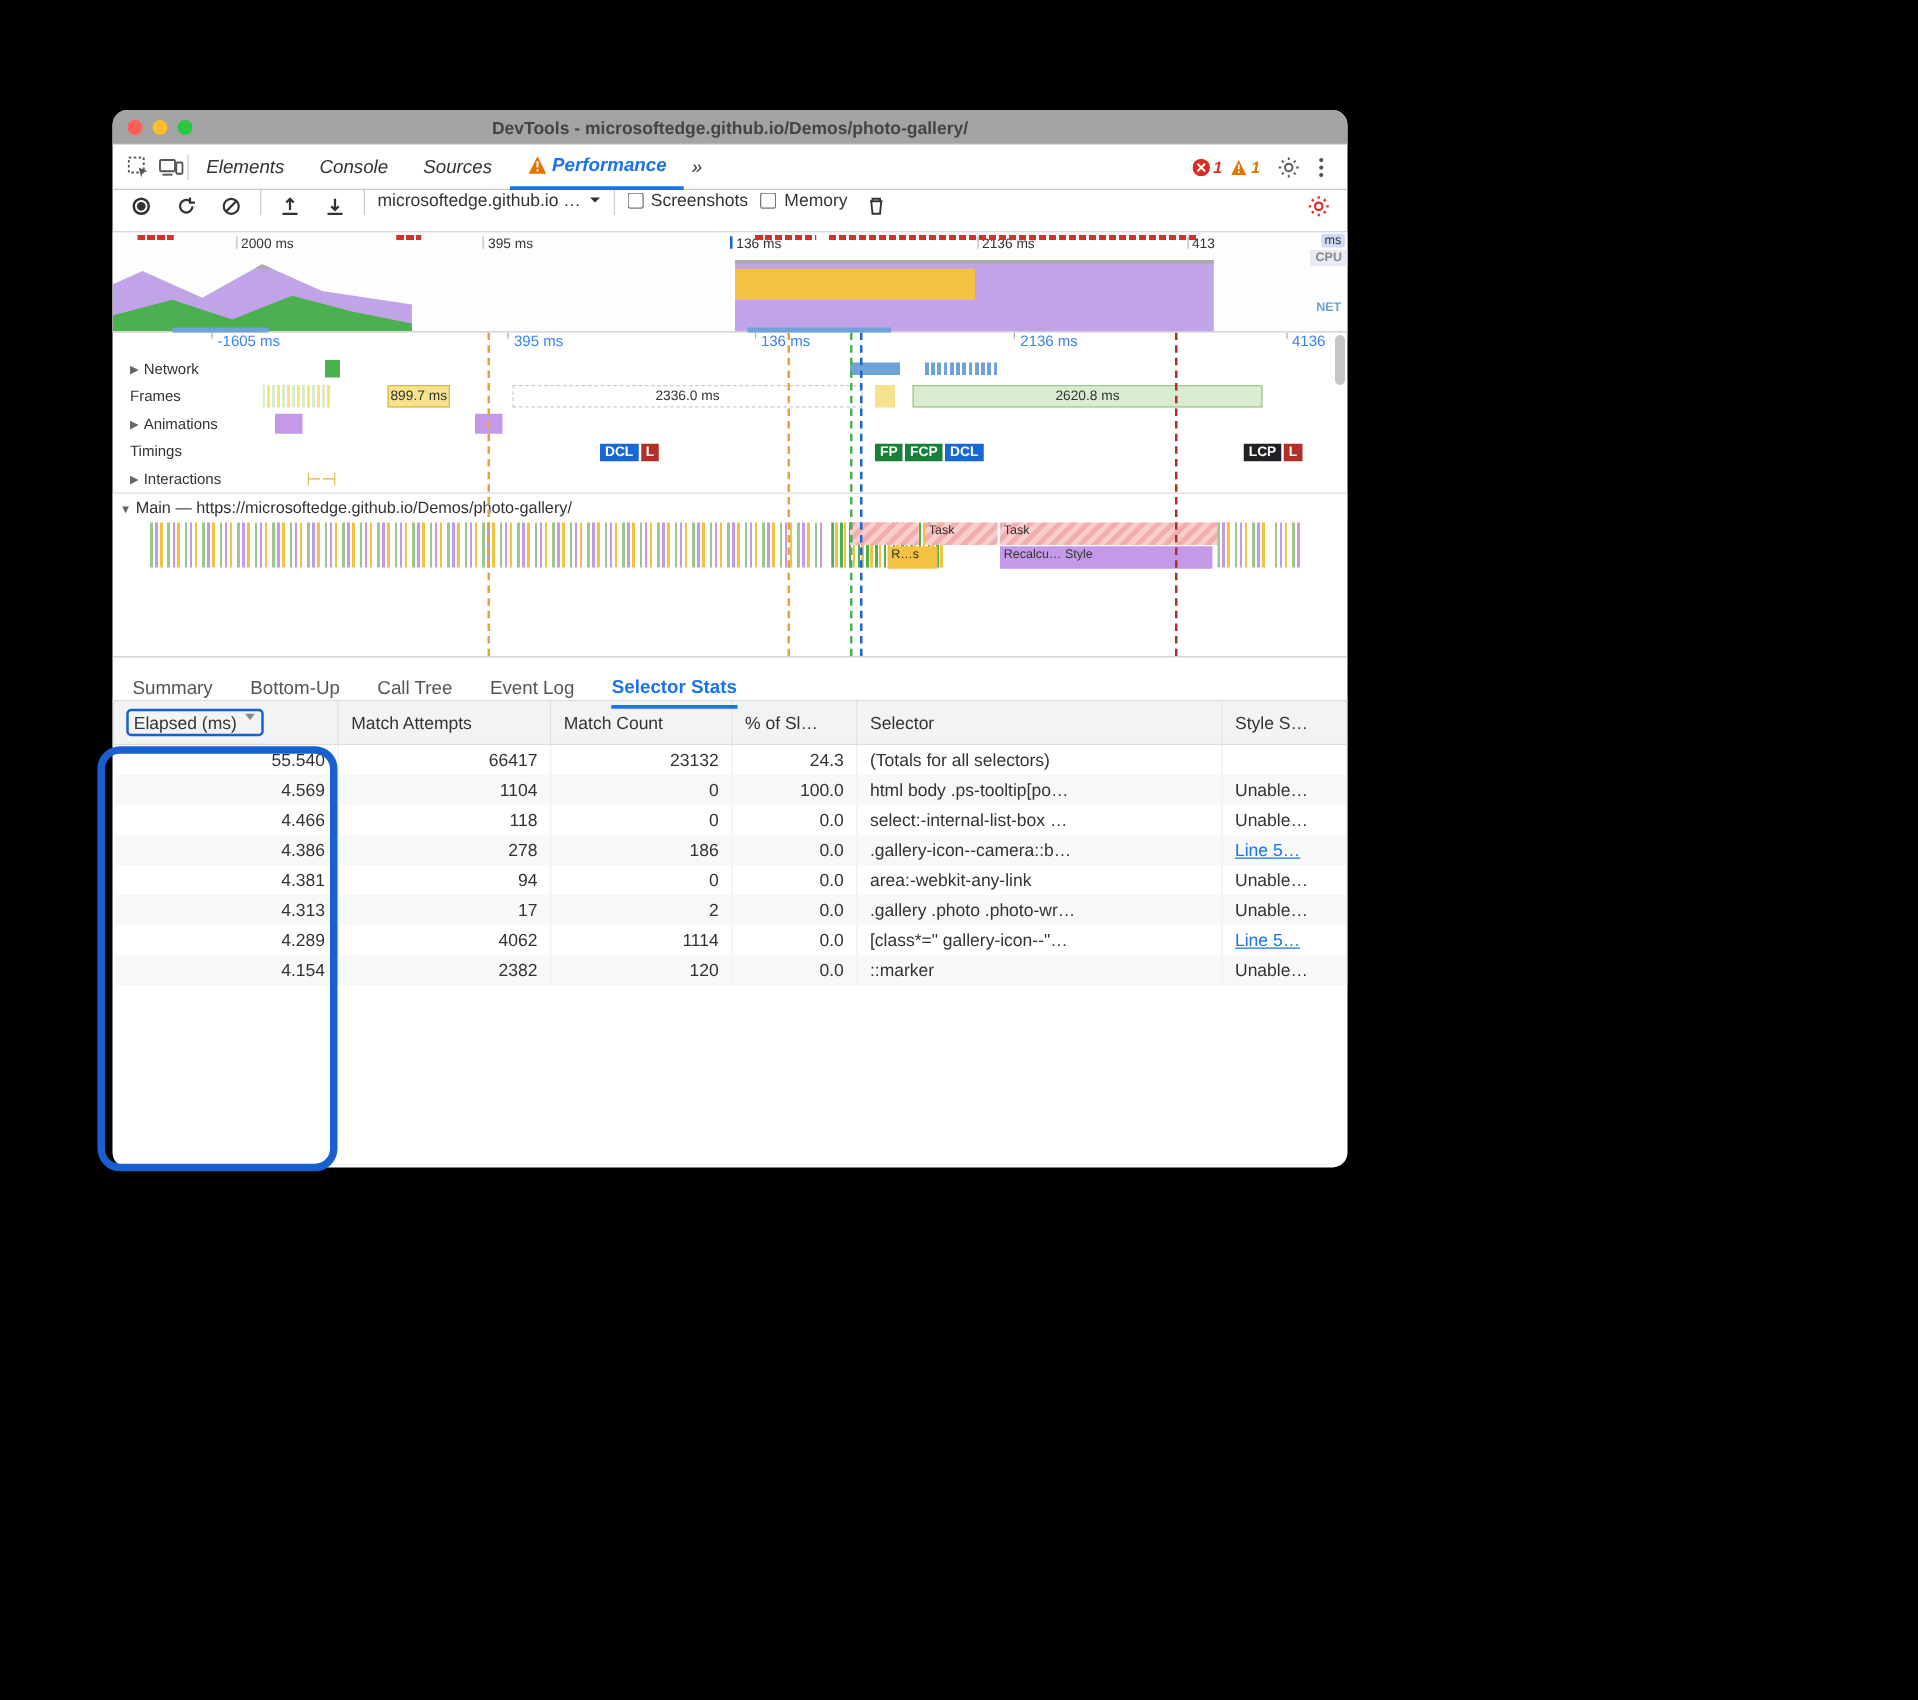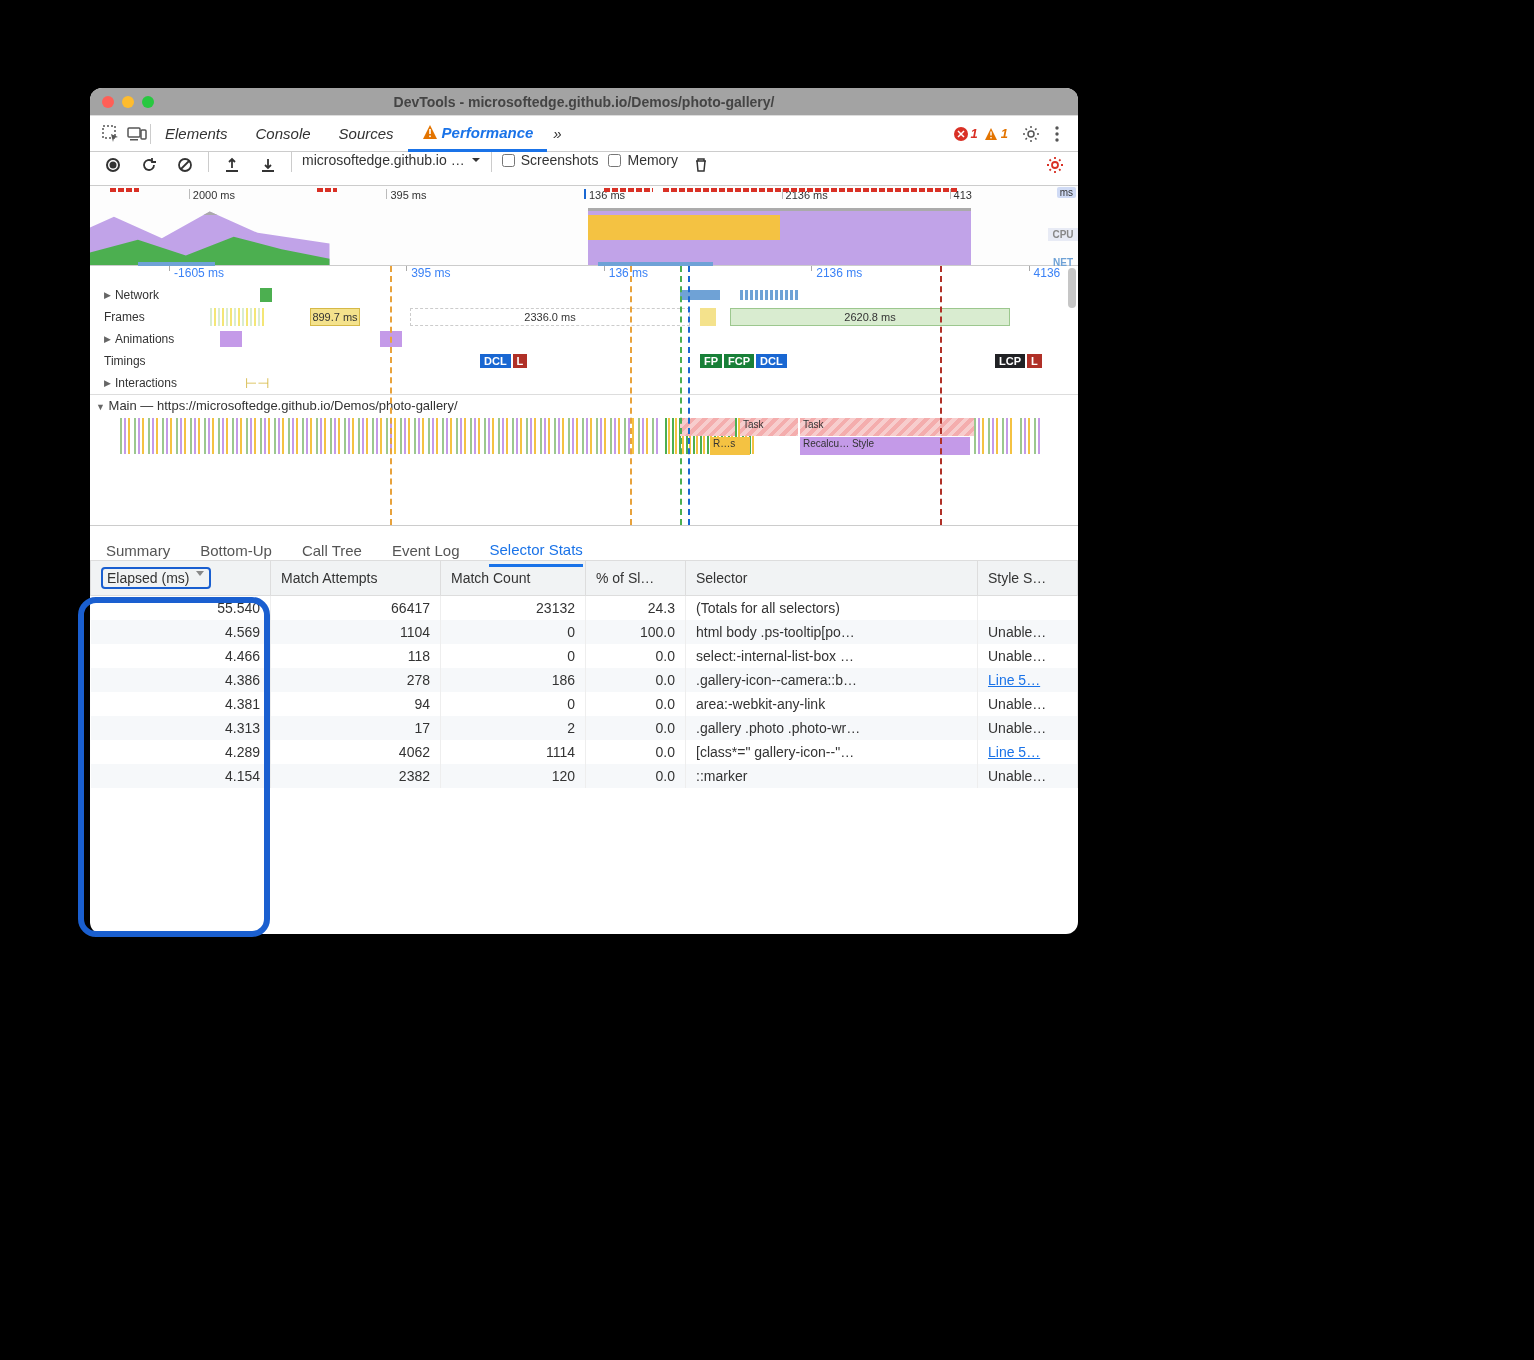--- a/index.html
+++ b/index.html
@@ -55,22 +55,22 @@
   .toolbar{height:34px;display:flex;align-items:flex-start;gap:10px;padding:0 10px;border-bottom:1px solid #ccc;font-size:14px;white-space:nowrap;}
   .vsep{width:1px;height:20px;background:#ccc;}
   .origin-select{display:flex;align-items:center;gap:6px;color:#333;}
   .chk{display:flex;align-items:center;gap:6px;}
   
   .overview{height:80px;border-bottom:1px solid #ccc;position:relative;background:#fdfdfd;}
   .ov-ticks{height:16px;display:flex;font-size:11px;color:#333;position:relative;}
   .ov-tick{position:absolute;border-left:1px solid #bbb;height:10px;top:3px;padding-left:3px;}
   .ov-body{position:absolute;top:16px;bottom:0;left:0;right:30px;}
   .ov-sidebar{position:absolute;right:0;top:14px;width:30px;font-size:10px;font-weight:600;color:#888;text-align:center;}
-  .ov-cpu{background:#e8ebf5;padding:1px 0;margin-top:28px;}
-  .ov-net{color:#6fa2d6;margin-top:16px;}
+  .ov-cpu{background:#e8ebf5;padding:1px 0;}
+  .ov-net{color:#6fa2d6;margin-top:28px;}
   .area1{position:absolute;bottom:0;left:0;width:25%;height:85%;background:#c1a3e8;border-top:4px solid #aaa;clip-path:polygon(0 30%, 10% 10%, 30% 50%, 50% 0, 70% 40%, 100% 60%, 100% 100%, 0 100%);}
   .area1g{position:absolute;bottom:0;left:0;width:25%;height:50%;background:#4caf50;clip-path:polygon(0 60%, 20% 20%, 40% 70%, 60% 10%, 80% 50%, 100% 80%, 100% 100%, 0 100%);}
   .area2{position:absolute;bottom:0;left:52%;width:40%;height:90%;background:#c1a3e8;border-top:3px solid #aaa;}
   .area2y{position:absolute;bottom:40%;left:52%;width:20%;height:40%;background:#f4c242;}
   .reddash{position:absolute;top:2px;height:4px;background:repeating-linear-gradient(90deg,#d93025 0 6px,transparent 6px 8px);}
   
   .flame{position:relative;height:260px;border-bottom:1px solid #ccc;overflow:hidden;font-size:12px;white-space:nowrap;}
   .ruler{height:18px;position:relative;font-size:12px;color:#3b82f6;text-decoration:underline;}
   .ruler .tk{position:absolute;top:0;border-left:1px solid #aaa;height:5px;padding-left:4px;}
   .track{height:22px;display:flex;align-items:center;padding-left:14px;position:relative;}
@@ -84,21 +84,21 @@
   .flame-rows{height:50px;position:relative;margin-top:2px;}
   .fr{position:absolute;height:18px;font-size:10px;overflow:hidden;padding:1px 3px;color:#333;}
   .fr.task{background:repeating-linear-gradient(135deg,#f4adad 0 4px,#f7cdcd 4px 8px);}
   .fr.recalc{background:#c49ae8;}
   .fr.yellow{background:#f4c242;}
   .stripes{position:absolute;top:0;height:36px;background:repeating-linear-gradient(90deg,#9cc78e 0 2px,#fff 2px 4px,#c49ae8 4px 6px,#fff 6px 8px,#f4c242 8px 10px,#fff 10px 14px);}
   .vdash{position:absolute;top:0;bottom:0;width:0;border-left:2px dashed;}
   
   .detail-tabs{height:34px;display:flex;align-items:flex-end;gap:30px;padding:0 16px;border-bottom:1px solid transparent;font-size:15px;}
   .dtab{color:#555;cursor:default;}
-  .dtab.active{color:#1a73e8;border-bottom:3px solid #1a73e8;padding-bottom:6px;margin-bottom:-8px;font-weight:400;}
+  .dtab.active{color:#1a73e8;border-bottom:3px solid #1a73e8;padding-bottom:6px;margin-bottom:-8px;font-weight:700;}
   
   .tbl{width:100%;border-collapse:collapse;font-size:14px;}
   .tbl th{background:#f1f3f4;text-align:left;padding:6px 10px;border:1px solid #ddd;font-weight:400;color:#333;white-space:nowrap;overflow:hidden;text-overflow:ellipsis;}
   .tbl td{padding:4px 10px;border-right:1px solid #eee;white-space:nowrap;overflow:hidden;text-overflow:ellipsis;}
   .tbl tr:nth-child(even) td{background:#f6f8fa;}
   .num{text-align:right;}
   .link{color:#1a73e8;text-decoration:underline;}
   .th-sort{display:flex;align-items:center;justify-content:space-between;}
   .sort-box{border:2px solid #1a5fd0;border-radius:4px;padding:1px 4px;display:flex;gap:6px;}
   

